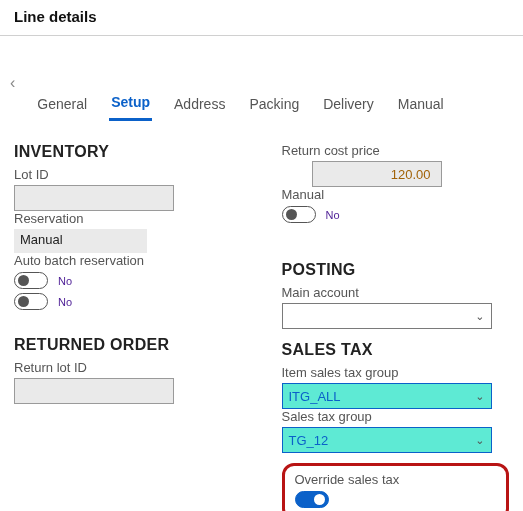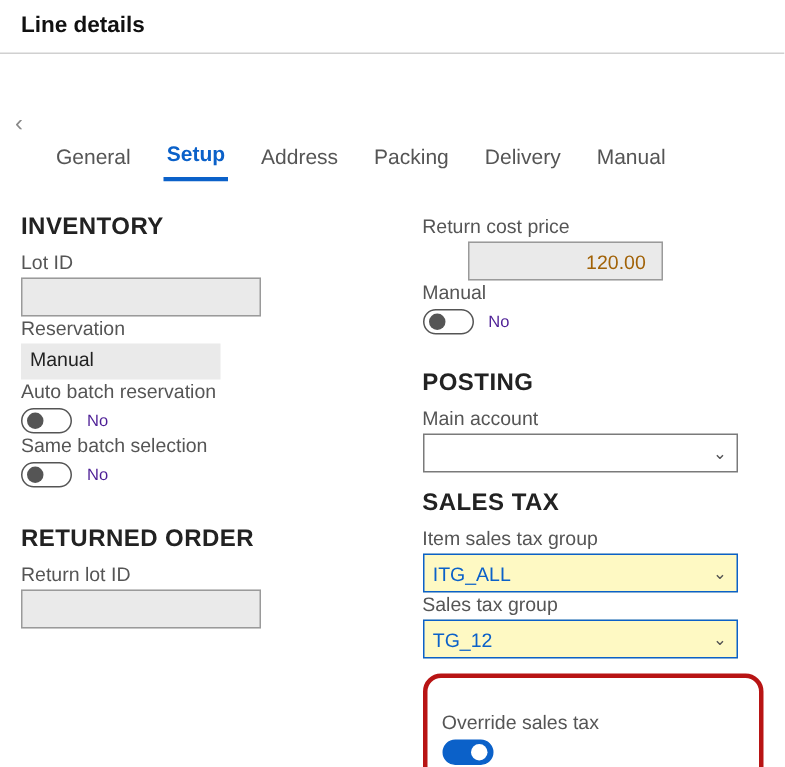--- a/index.html
+++ b/index.html
@@ -147,21 +147,21 @@
     padding: 0 6px;
     font-size: 13px;
     color: #222;
     cursor: pointer;
     background: #fff;
   }
   .select .chev { color: #555; font-size: 11px; }
   .select.blue {
     border-color: #0b61c9;
     color: #0b61c9;
-    background: #fef9c3;
+    background: #5eead4;
   }
   .highlight-box {
     border: 3px solid #b81414;
     border-radius: 12px;
     padding: 6px 10px 10px;
     margin-top: 10px;
   }
 </style>
 </head>
 <body>
@@ -191,21 +191,20 @@
     <div class="value-box">Manual</div>
 
     <div class="field-label">Auto batch reservation</div>
     <div class="toggle-row">
       <div class="toggle">
           <div class="knob"></div>
         </div>
       <span class="toggle-label">No</span>
     </div>
 
-    <div class="field-label">Same batch selection</div>
     <div class="toggle-row">
       <div class="toggle">
           <div class="knob"></div>
         </div>
       <span class="toggle-label">No</span>
     </div>
 
     <div class="section-head" style="margin-top:26px">RETURNED ORDER</div>
     <div class="field-label">Return lot ID</div>
     <input class="text-input" value="" style="">
@@ -216,21 +215,21 @@
     <input class="text-input readonly" value="120.00" style="">
 
     <div class="field-label">Manual</div>
     <div class="toggle-row">
       <div class="toggle">
           <div class="knob"></div>
         </div>
       <span class="toggle-label">No</span>
     </div>
 
-    <div class="section-head" style="margin-top:24px">POSTING</div>
+    <div class="section-head" style="margin-top:38px">POSTING</div>
     <div class="field-label">Main account</div>
     <div class="select">
       <span></span>
       <span class="chev">⌄</span>
     </div>
 
     <div class="section-head" style="">SALES TAX</div>
 
     <div class="field-label">Item sales tax group</div>
     <div class="select blue">
@@ -238,21 +237,21 @@
       <span class="chev">⌄</span>
     </div>
 
     <div class="field-label">Sales tax group</div>
     <div class="select blue">
       <span>TG_12</span>
       <span class="chev">⌄</span>
     </div>
 
     <div class="highlight-box">
-      <div class="field-label" style="margin-top:16px">Override sales tax</div>
+      <div class="field-label" style="margin-top:0">Override sales tax</div>
       <div class="toggle-row">
         <div class="toggle on">
             <div class="knob"></div>
           </div>
       </div>
     </div>
   </div>
 </div>
 
 </body></html>

